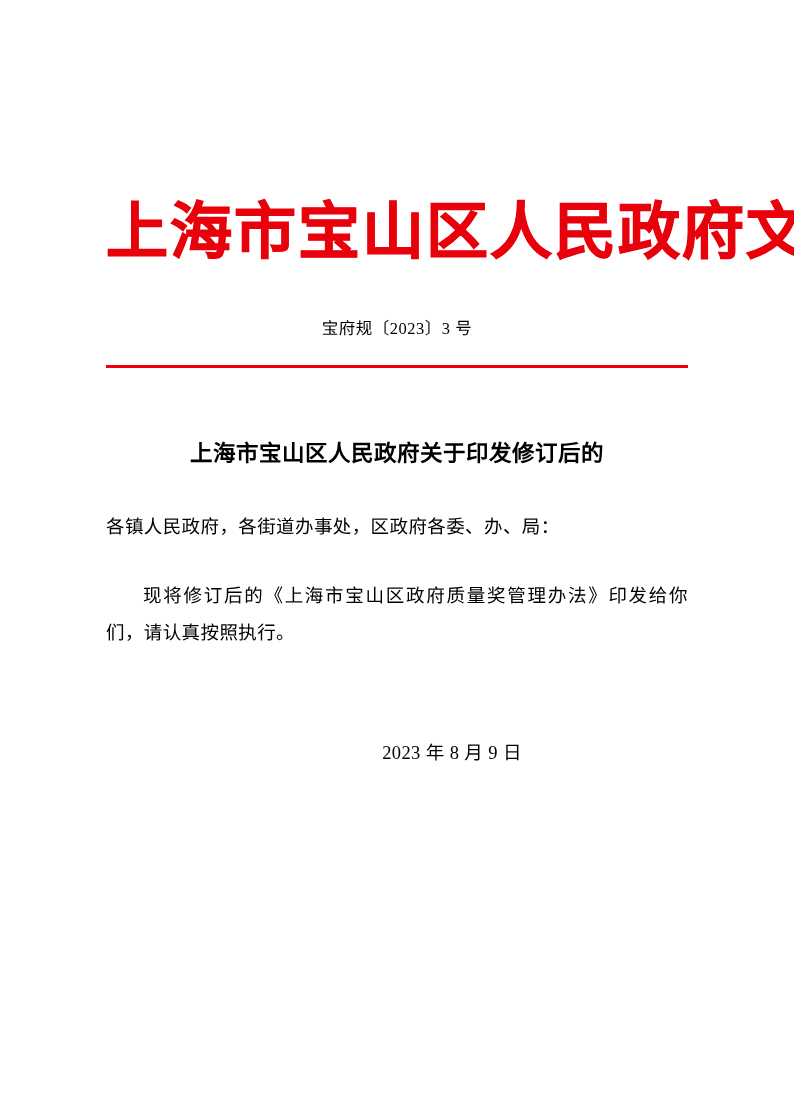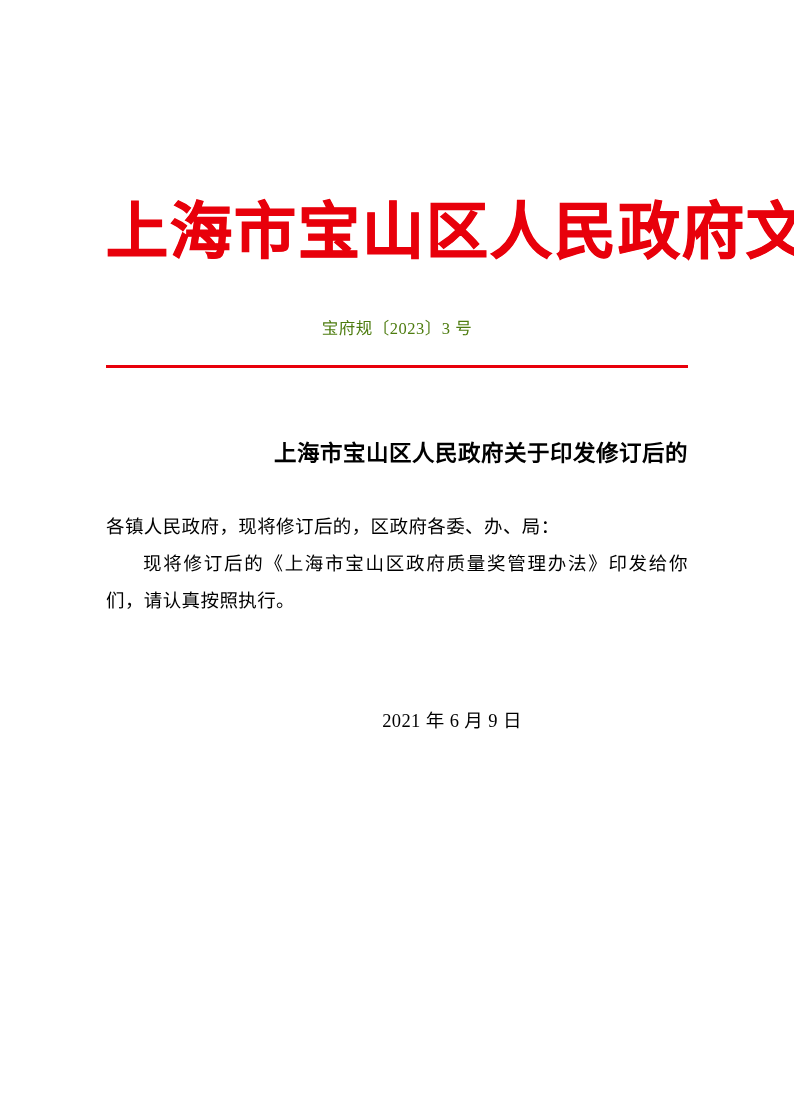--- a/index.html
+++ b/index.html
@@ -37,35 +37,35 @@
     white-space: nowrap;
     -webkit-text-stroke: 1px #e8000b;
   }
 
   
   .doc-number {
     margin-top: 48px;
     text-align: center;
     font-size: 16.5px;
     letter-spacing: 0.5px;
-    color: #4d7c0f;
+    color: #000000;
   }
 
   
   .red-rule {
     margin-top: 26px;
     height: 3px;
     background: #e8000b;
     width: 100%;
   }
 
   
   .doc-title {
     margin-top: 68px;
-    text-align: right;
+    text-align: center;
     font-weight: bold;
     font-size: 22.5px;
     line-height: 1.62;
     letter-spacing: 0.5px;
   }
   .doc-title .line {
     display: block;
     white-space: nowrap;
   }
 
@@ -75,20 +75,21 @@
     font-size: 18.5px;
     line-height: 2.0;
     letter-spacing: 0.4px;
     text-align: justify;
   }
   .body-text p {
     margin: 0;
   }
   .body-text p.indent {
     text-indent: 2em;
+    margin-top: 32px;
   }
 
   
   .doc-date {
     margin-top: 86px;
     text-align: center;
     font-size: 18.5px;
     letter-spacing: 0.4px;
     padding-left: 110px;
   }
@@ -102,19 +103,19 @@
 
   <div class="doc-number">宝府规〔2023〕3 号</div>
 
   <div class="red-rule"></div>
 
   <div class="doc-title">
     <span class="line">上海市宝山区人民政府关于印发修订后的</span>
   </div>
 
   <div class="body-text">
-    <p>各镇人民政府，现将修订后的，区政府各委、办、局：</p>
+    <p>各镇人民政府，各街道办事处，区政府各委、办、局：</p>
     <p class="indent">现将修订后的《上海市宝山区政府质量奖管理办法》印发给你们，请认真按照执行。</p>
   </div>
 
-  <div class="doc-date">2021 年 6 月 9 日</div>
+  <div class="doc-date">2023 年 8 月 9 日</div>
 
 </div>
 
 </body></html>

